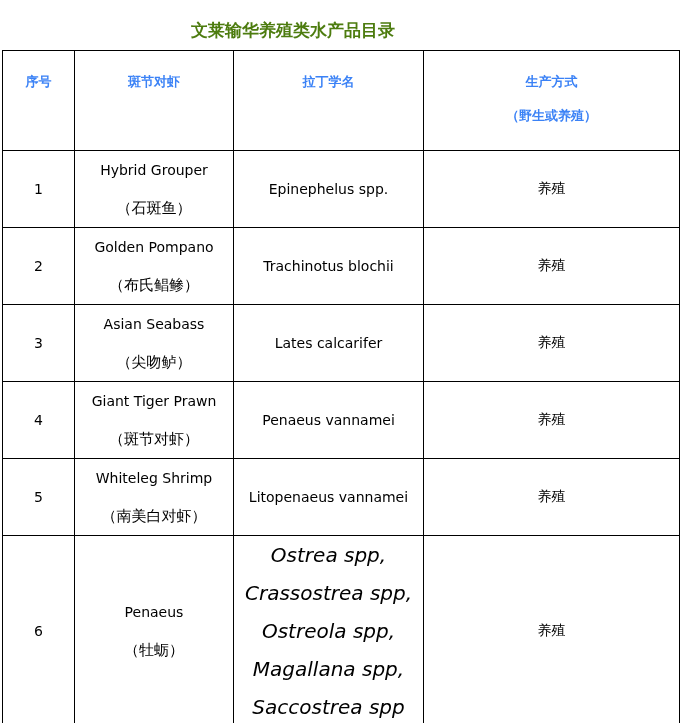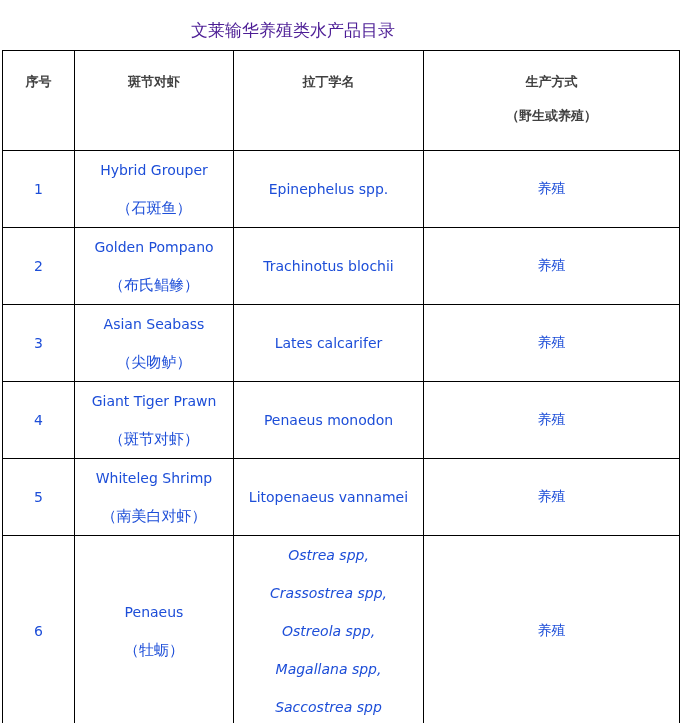--- a/index.html
+++ b/index.html
@@ -15,70 +15,70 @@
       font-family: "DejaVu Sans", "Liberation Sans", sans-serif;
       color: #333333;
     }
     .title {
       position: absolute;
       left: 0;
       top: 18px;
       width: 586px;
       text-align: center;
       font-size: 17px;
-      font-weight: normal;
-      color: #4c1d95;
+      font-weight: bold;
+      color: #4d7c0f;
       line-height: 24px;
     }
     table.catalog {
       position: absolute;
       left: 2px;
       top: 50px;
       border-collapse: collapse;
       table-layout: fixed;
       width: 677px;
     }
     table.catalog td, table.catalog th {
       border: 1.5px solid #000000;
       text-align: center;
       vertical-align: middle;
       padding: 0;
       font-size: 14px;
-      color: #1d4ed8;
+      color: #000000;
     }
     col.c1 { width: 72px; }
     col.c2 { width: 159px; }
     col.c3 { width: 190px; }
     col.c4 { width: 256px; }
     tr.head th {
       height: 99px;
       font-weight: bold;
       font-size: 13px;
-      color: #404040;
+      color: #3b82f6;
       vertical-align: top;
     }
     .hcell {
       padding-top: 22px;
     }
     .hcell .line2 {
       display: block;
       margin-top: 16px;
     }
     tr.data td { height: 75px; }
     tr.data.tall td { height: 189px; }
     .en-line { display: block; line-height: 38px; font-size: 14px; }
     .cn-line { display: block; line-height: 38px; font-size: 15px; }
     .latin {
       font-size: 14px;
     }
     .latin-line {
       display: block;
       font-style: italic;
       line-height: 38px;
-      font-size: 14px;
+      font-size: 20px;
     }
     .method { font-size: 16px; }
     .num { font-size: 14px; }
   </style>
 </head>
 <body>
 
 <div class="title">文莱输华养殖类水产品目录</div>
 
 <table class="catalog">
@@ -136,21 +136,21 @@
     <td class="latin">Lates calcarifer</td>
     <td class="method">养殖</td>
   </tr>
 
   <tr class="data">
     <td class="num">4</td>
     <td>
       <span class="en-line">Giant Tiger Prawn</span>
       <span class="cn-line">（斑节对虾）</span>
     </td>
-    <td class="latin">Penaeus monodon</td>
+    <td class="latin">Penaeus vannamei</td>
     <td class="method">养殖</td>
   </tr>
 
   <tr class="data">
     <td class="num">5</td>
     <td>
       <span class="en-line">Whiteleg Shrimp</span>
       <span class="cn-line">（南美白对虾）</span>
     </td>
     <td class="latin">Litopenaeus vannamei</td>

